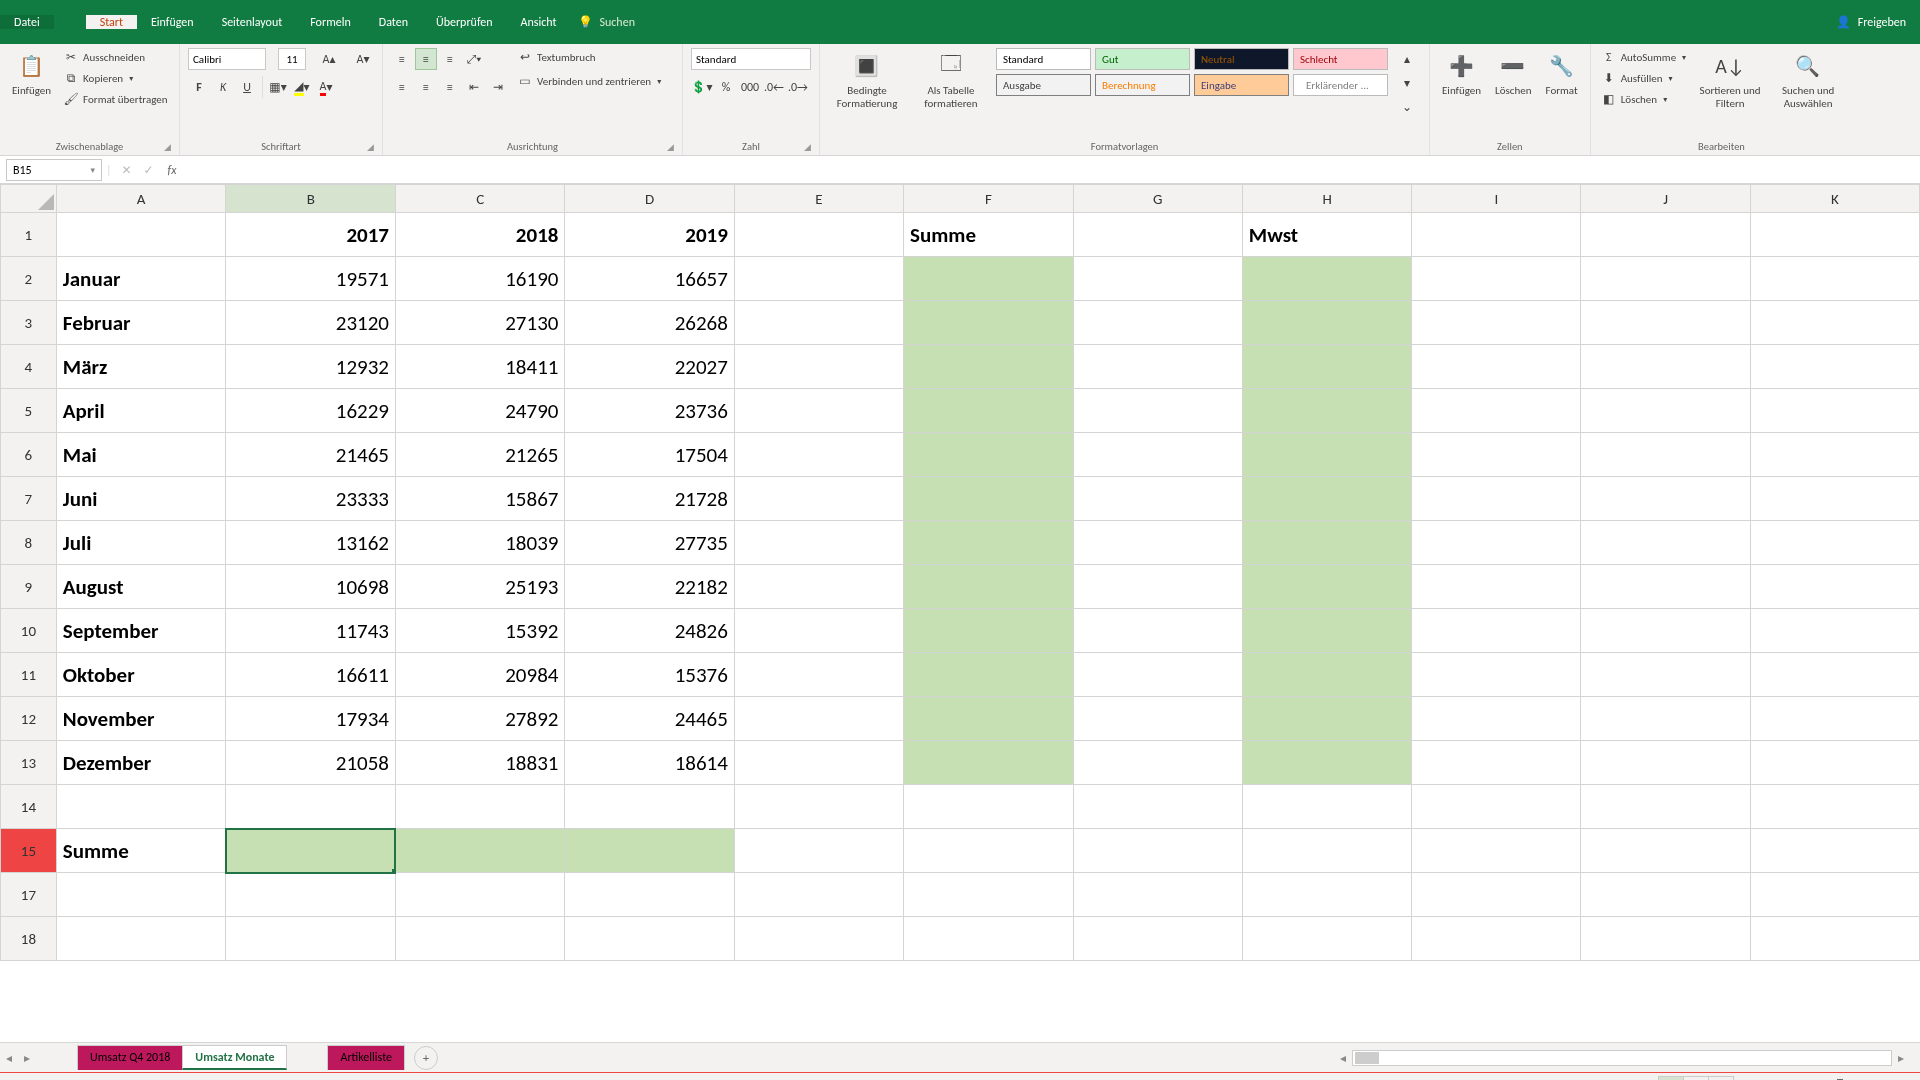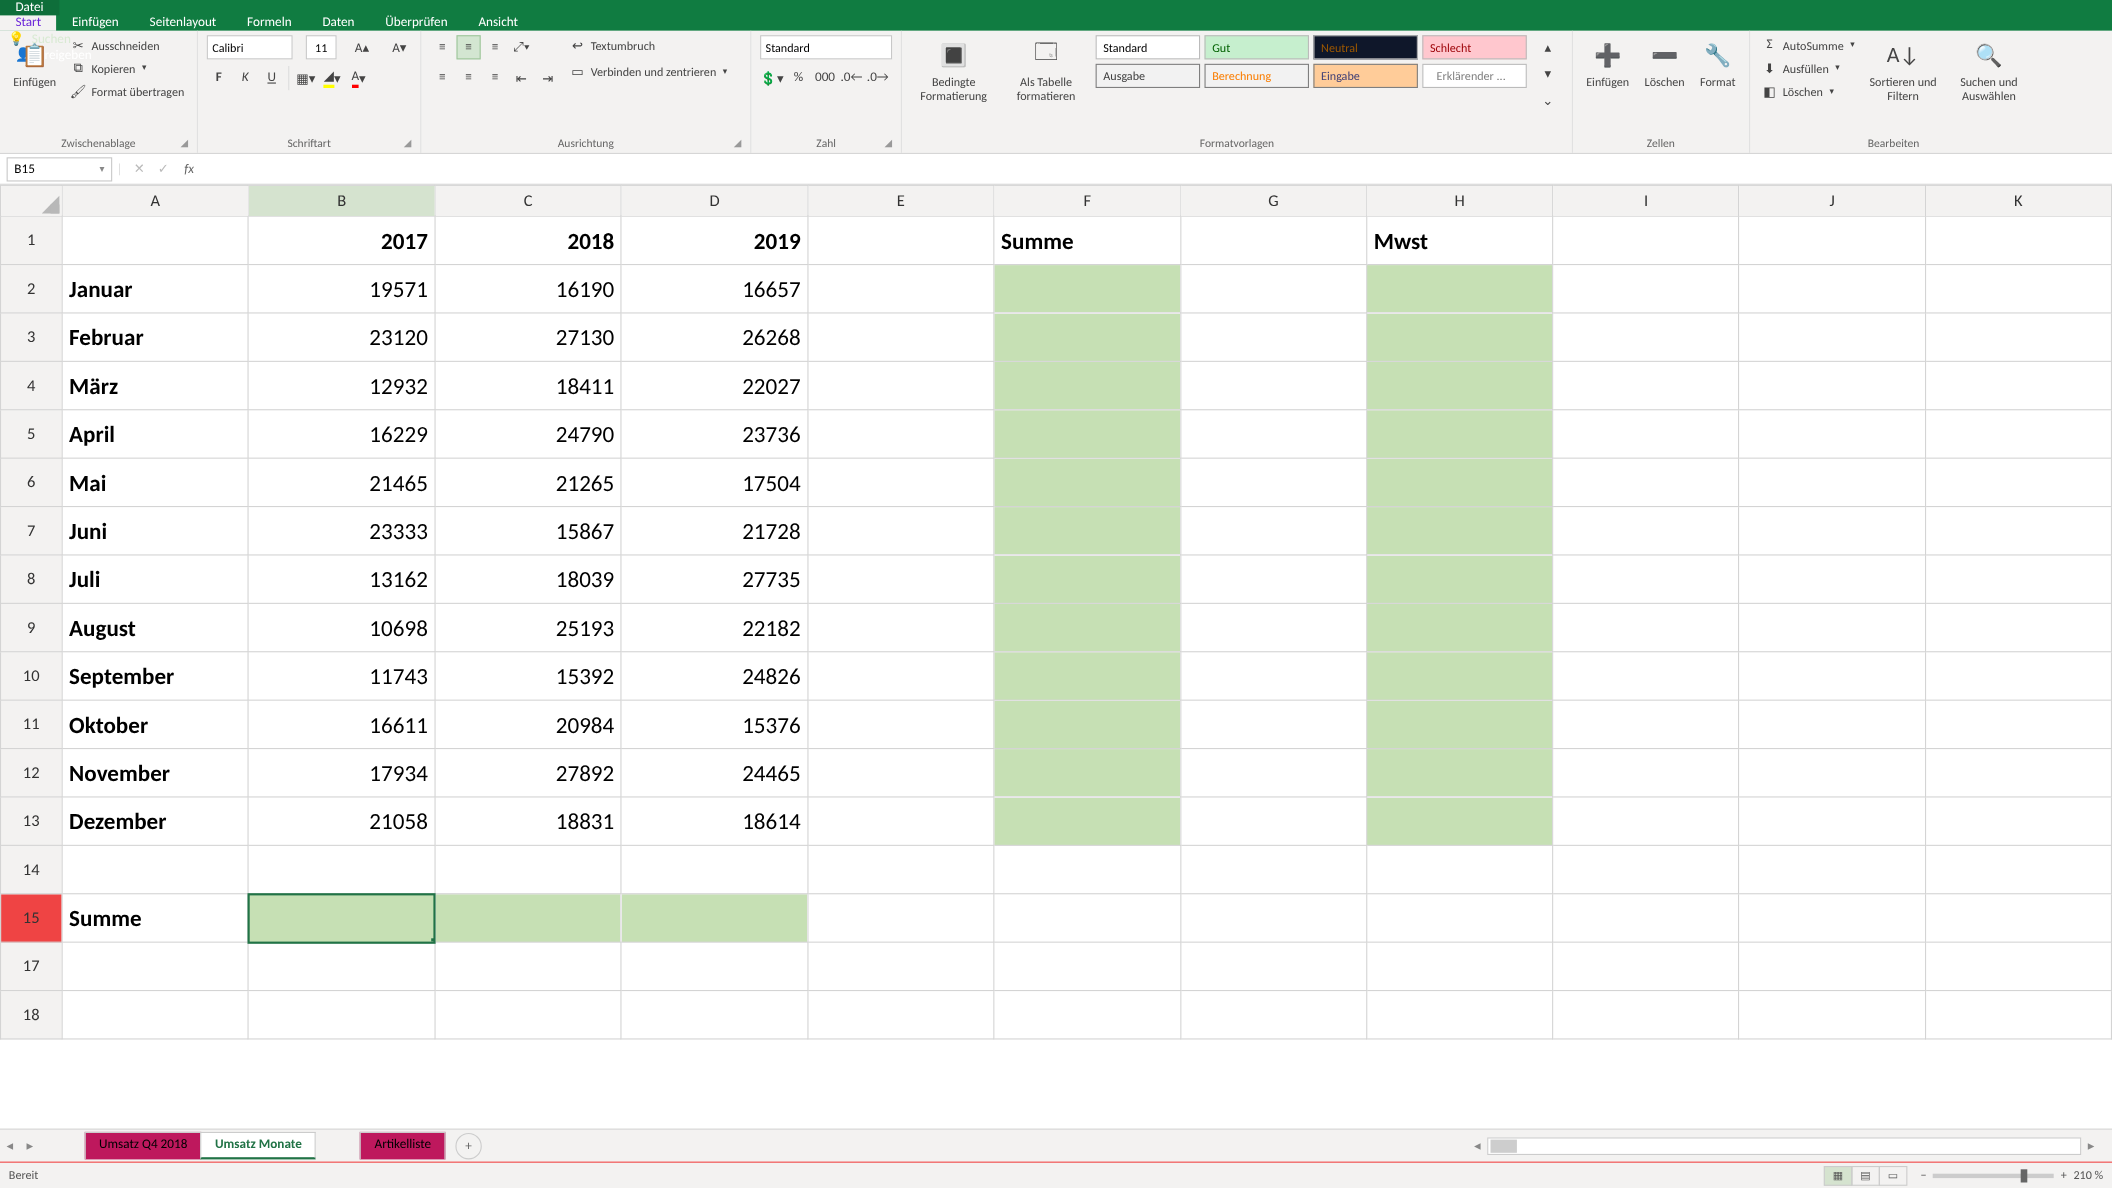--- a/index.html
+++ b/index.html
@@ -1,21 +1,21 @@
 <!DOCTYPE html>
 <html><head>
 <meta charset="utf-8">
 <style>
   * { box-sizing: border-box; margin: 0; padding: 0; font-family: "Segoe UI", Calibri, sans-serif; }
   html, body { width: 1920px; height: 1080px; overflow: hidden; background: #fff; }
   
-  .titlebar { height: 28px; background: #107c41; display: flex; align-items: flex-start; color: #fff; font-size: 12px; flex-direction: column; }
+  .titlebar { height: 44px; background: #107c41; display: flex; align-items: center; color: #fff; font-size: 12px; }
   .titlebar .file-tab { background: #0e6e3a; padding: 0 14px; display:flex; align-items:center; }
   .titlebar .tab { padding: 0 14px; display:flex; align-items:center; cursor:pointer; }
-  .titlebar .tab.active { background: #f3f2f1; color: #6d28d9; }
+  .titlebar .tab.active { background: #f3f2f1; color: #c2410c; margin-left: 32px; }
   .titlebar .search { margin-left: 8px; display:flex; align-items:center; gap:6px; color:#d9ead3; }
   .titlebar .spacer { flex:1; }
   .titlebar .share { padding:0 14px; display:flex; align-items:center; gap:6px; }
   
   .ribbon { height: 112px; background: #f3f2f1; border-bottom:1px solid #d6d6d6; display:flex; font-size:11px; color:#444; }
   .rgroup { border-right:1px solid #e1e1e1; padding:4px 8px 2px 8px; display:flex; flex-direction:column; justify-content:space-between; }
   .rgroup .body { display:flex; align-items:flex-start; gap:6px; flex:1; }
   .rgroup .label { text-align:center; font-size:10.5px; color:#666; padding-top:2px; position:relative; }
   .rgroup .label .launcher { position:absolute; right:0; bottom:1px; font-size:9px; color:#999; }
   .bigbtn { display:flex; flex-direction:column; align-items:center; gap:2px; padding:2px 4px; cursor:pointer; }

